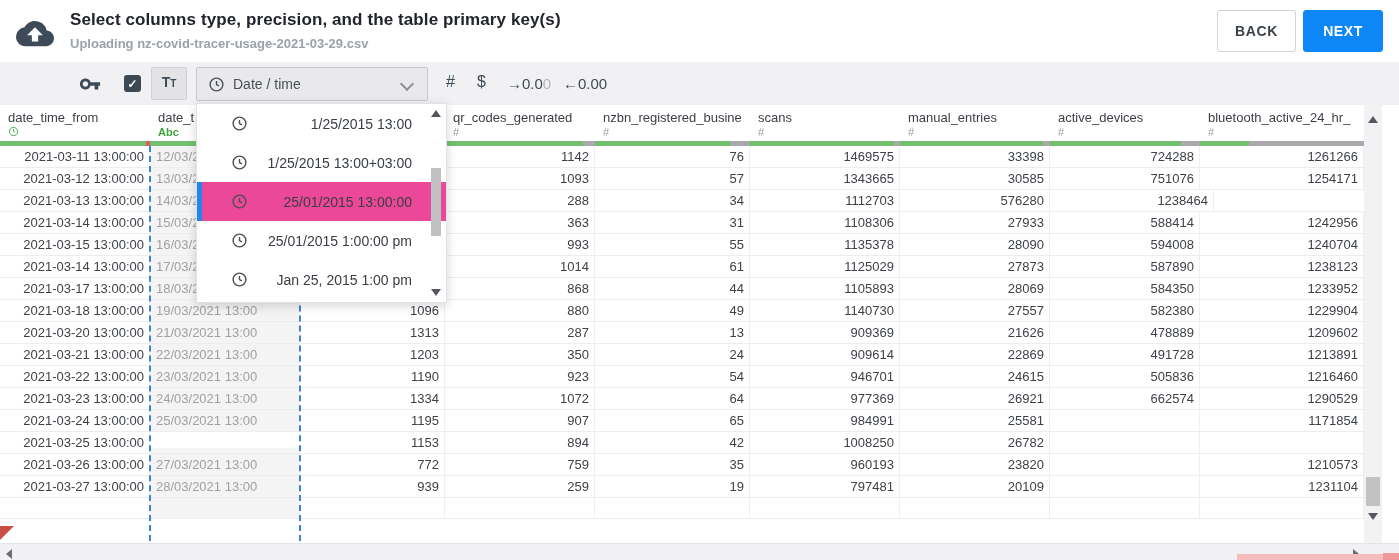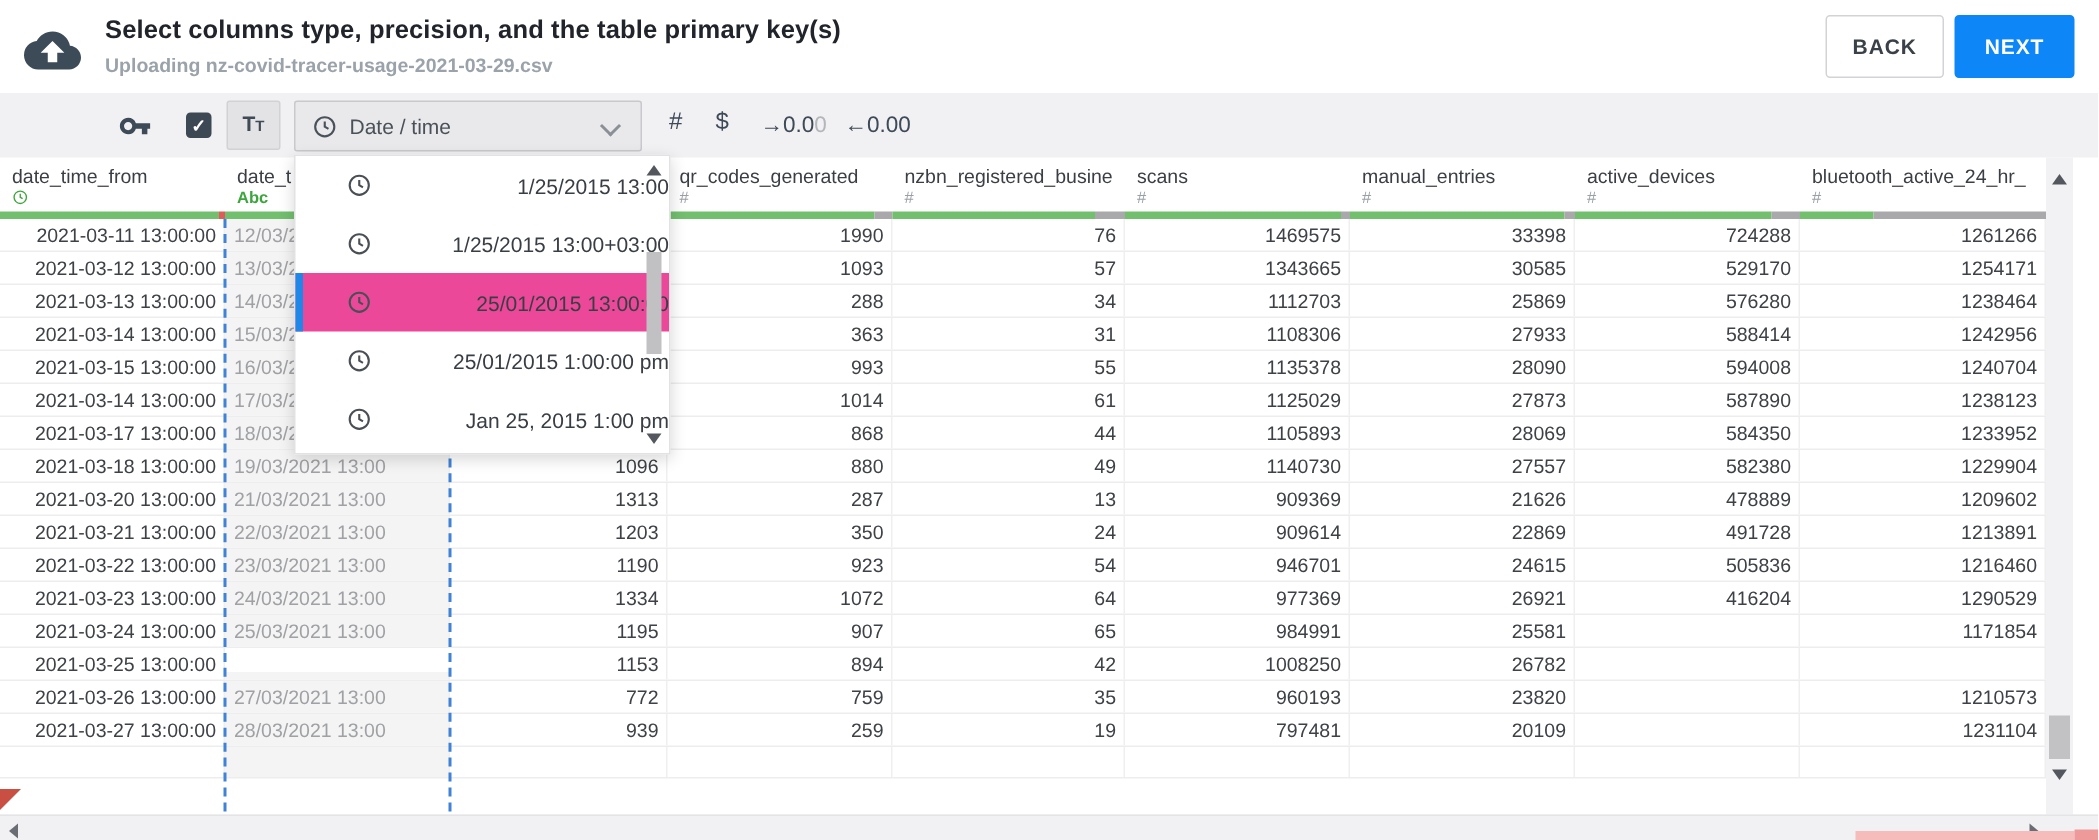--- a/index.html
+++ b/index.html
@@ -64,21 +64,21 @@
   .red-corner{position:absolute;left:0;top:526px;width:0;height:0;
         border-top:14px solid #c94f43;border-right:14px solid transparent;z-index:9;}
 
   
   .dd{position:absolute;left:196px;top:103px;width:251px;height:200px;background:#fff;z-index:40;
       border:1px solid #e2e2e4;box-sizing:border-box;box-shadow:0 3px 10px rgba(0,0,0,.16);}
   .dd-item{position:relative;height:39px;display:flex;align-items:center;cursor:pointer;}
   .dd-item.selected{background:#ec4899;}
   .dd-selbar{position:absolute;left:0;top:0;bottom:0;width:5px;background:#1f87e8;}
   .dd-clock{margin-left:34px;width:17px;height:17px;color:#4a4f55;flex:none;}
-  .dd-text{flex:1;text-align:right;font-size:14px;color:#393e44;}
+  .dd-text{flex:1;text-align:right;padding-right:34px;font-size:14px;color:#393e44;}
   .dd-scroll{position:absolute;right:3px;top:4px;bottom:4px;width:13px;}
   .dd-thumb{position:absolute;left:1px;top:60px;width:10px;height:68px;background:#c1c1c3;}
   .tri-up{width:0;height:0;border-left:5px solid transparent;border-right:5px solid transparent;
           border-bottom:7px solid #54585e;}
   .tri-down{width:0;height:0;border-left:5px solid transparent;border-right:5px solid transparent;
           border-top:7px solid #54585e;}
   .dd-scroll .tri-up{position:absolute;left:1px;top:2px;}
   .dd-scroll .tri-down{position:absolute;left:1px;bottom:2px;}
 
   
@@ -215,46 +215,45 @@
         </div>
         <div class="barcell" style="width: 164px;">
           <div class="seg-green" style="width: 30%;"></div>
           <div class="seg-gray" style="width: 70%;"></div>
         </div>
       </div>
       <div class="row">
         <div class="cell num" style="width: 150px;">2021-03-11 13:00:00</div>
         <div class="cell sel" style="width: 150px;">12/03/2021 13:00</div>
         <div class="cell num" style="width: 145px;"></div>
-        <div class="cell num" style="width: 150px;">1990</div>
+        <div class="cell num" style="width: 150px;">1142</div>
         <div class="cell num" style="width: 155px;">76</div>
         <div class="cell num" style="width: 150px;">1469575</div>
         <div class="cell num" style="width: 150px;">33398</div>
         <div class="cell num" style="width: 150px;">724288</div>
         <div class="cell num" style="width: 164px;">1261266</div>
       </div>
       <div class="row">
         <div class="cell num" style="width: 150px;">2021-03-12 13:00:00</div>
         <div class="cell sel" style="width: 150px;">13/03/2021 13:00</div>
         <div class="cell num" style="width: 145px;"></div>
         <div class="cell num" style="width: 150px;">1093</div>
         <div class="cell num" style="width: 155px;">57</div>
         <div class="cell num" style="width: 150px;">1343665</div>
         <div class="cell num" style="width: 150px;">30585</div>
-        <div class="cell num" style="width: 150px;">529170</div>
+        <div class="cell num" style="width: 150px;">751076</div>
         <div class="cell num" style="width: 164px;">1254171</div>
       </div>
       <div class="row">
         <div class="cell num" style="width: 150px;">2021-03-13 13:00:00</div>
         <div class="cell sel" style="width: 150px;">14/03/2021 13:00</div>
         <div class="cell num" style="width: 145px;"></div>
         <div class="cell num" style="width: 150px;">288</div>
         <div class="cell num" style="width: 155px;">34</div>
         <div class="cell num" style="width: 150px;">1112703</div>
-        <div class="cell num" style="width: 150px;">25869</div>
         <div class="cell num" style="width: 150px;">576280</div>
         <div class="cell num" style="width: 164px;">1238464</div>
       </div>
       <div class="row">
         <div class="cell num" style="width: 150px;">2021-03-14 13:00:00</div>
         <div class="cell sel" style="width: 150px;">15/03/2021 13:00</div>
         <div class="cell num" style="width: 145px;"></div>
         <div class="cell num" style="width: 150px;">363</div>
         <div class="cell num" style="width: 155px;">31</div>
         <div class="cell num" style="width: 150px;">1108306</div>
@@ -340,21 +339,21 @@
         <div class="cell num" style="width: 164px;">1216460</div>
       </div>
       <div class="row">
         <div class="cell num" style="width: 150px;">2021-03-23 13:00:00</div>
         <div class="cell sel" style="width: 150px;">24/03/2021 13:00</div>
         <div class="cell num" style="width: 145px;">1334</div>
         <div class="cell num" style="width: 150px;">1072</div>
         <div class="cell num" style="width: 155px;">64</div>
         <div class="cell num" style="width: 150px;">977369</div>
         <div class="cell num" style="width: 150px;">26921</div>
-        <div class="cell num" style="width: 150px;">416204</div>
+        <div class="cell num" style="width: 150px;">662574</div>
         <div class="cell num" style="width: 164px;">1290529</div>
       </div>
       <div class="row">
         <div class="cell num" style="width: 150px;">2021-03-24 13:00:00</div>
         <div class="cell sel" style="width: 150px;">25/03/2021 13:00</div>
         <div class="cell num" style="width: 145px;">1195</div>
         <div class="cell num" style="width: 150px;">907</div>
         <div class="cell num" style="width: 155px;">65</div>
         <div class="cell num" style="width: 150px;">984991</div>
         <div class="cell num" style="width: 150px;">25581</div>

